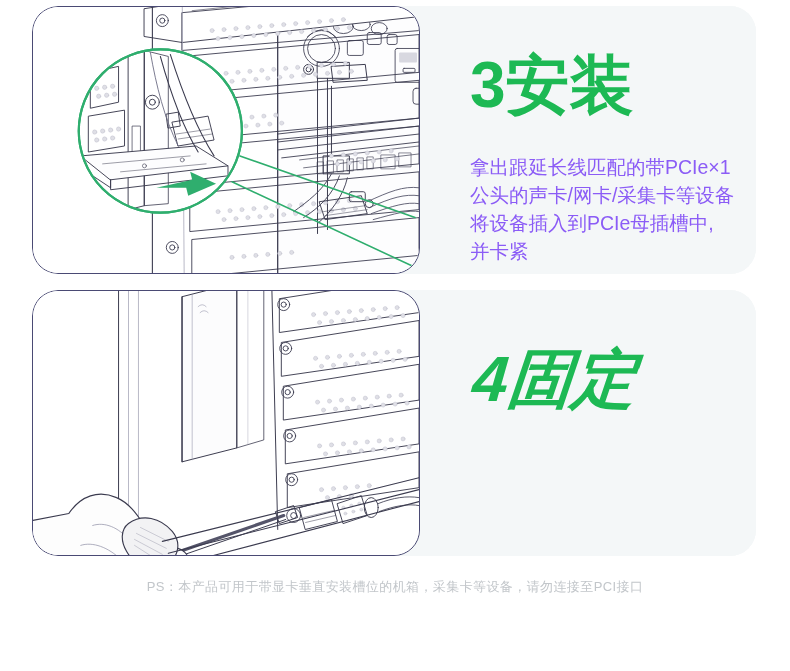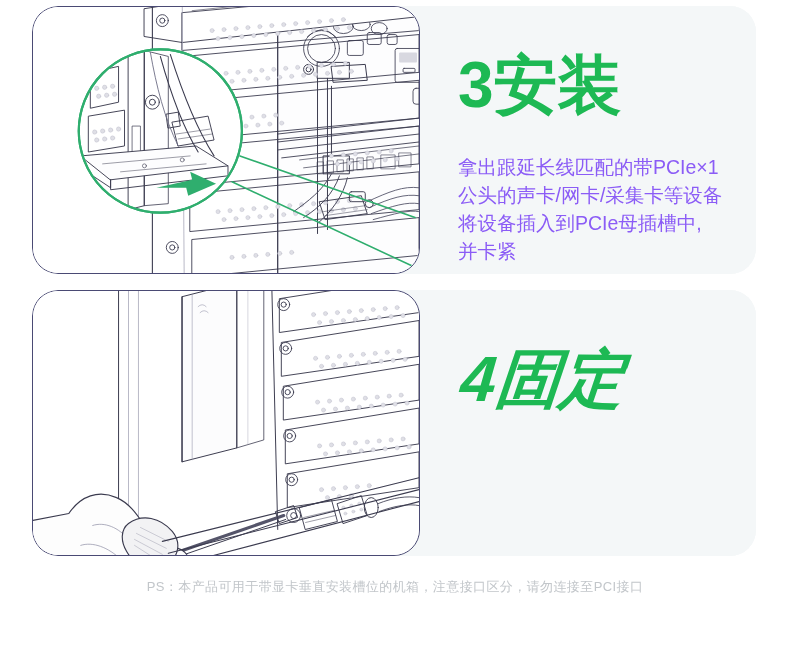--- a/index.html
+++ b/index.html
@@ -45,20 +45,21 @@
     border-radius: 26px;
     box-sizing: border-box;
     overflow: hidden;
   }
   .text-pane {
     position: relative;
     flex: 1 1 auto;
     background: #f4f7f8;
     padding-left: 48px;
     box-sizing: border-box;
+    margin-left: 12px;
   }
 
   
   .step-heading {
     position: absolute;
     left: 38px;
     color: #1db954;
     font-weight: 700;
     white-space: nowrap;
     letter-spacing: 0px;
@@ -636,15 +637,15 @@
     </div>
 
     <div class="text-pane">
       <div class="step-heading">
         <span class="num">4</span><span class="word">固定</span>
       </div>
 
     </div>
   </div>
 
-  <div class="footnote">PS：本产品可用于带显卡垂直安装槽位的机箱，注意接口区分，请勿连接至PCI接口</div>
+  <div class="footnote">PS：本产品可用于带显卡垂直安装槽位的机箱，采集卡等设备，请勿连接至PCI接口</div>
 
 </div>
 
 </body></html>

